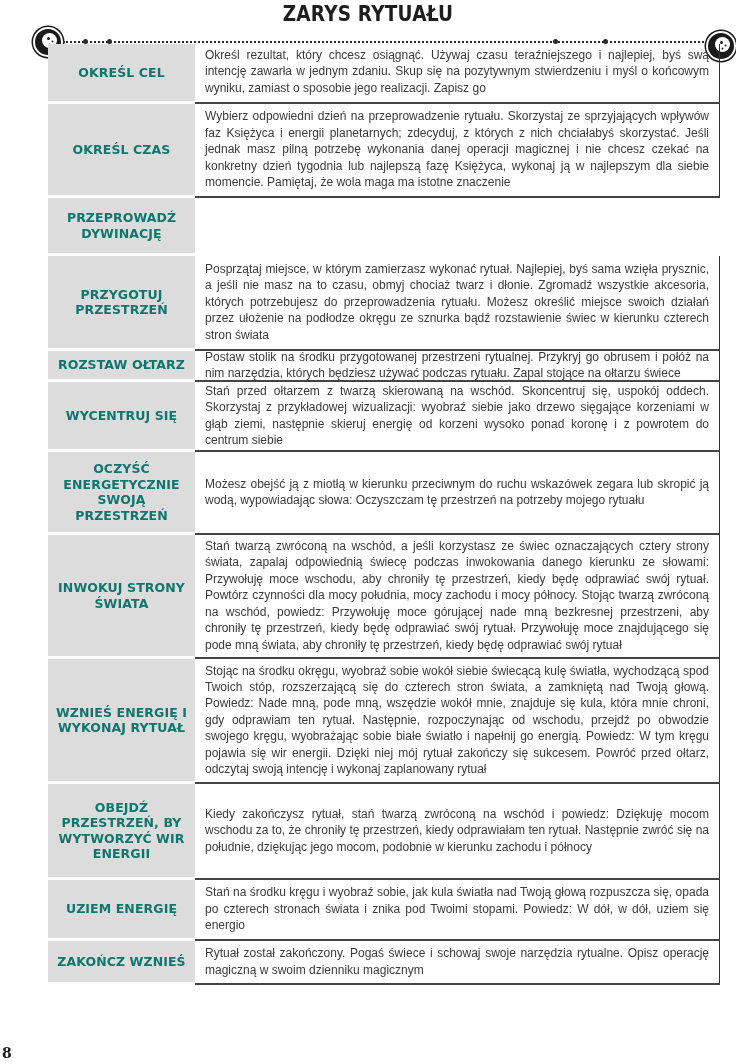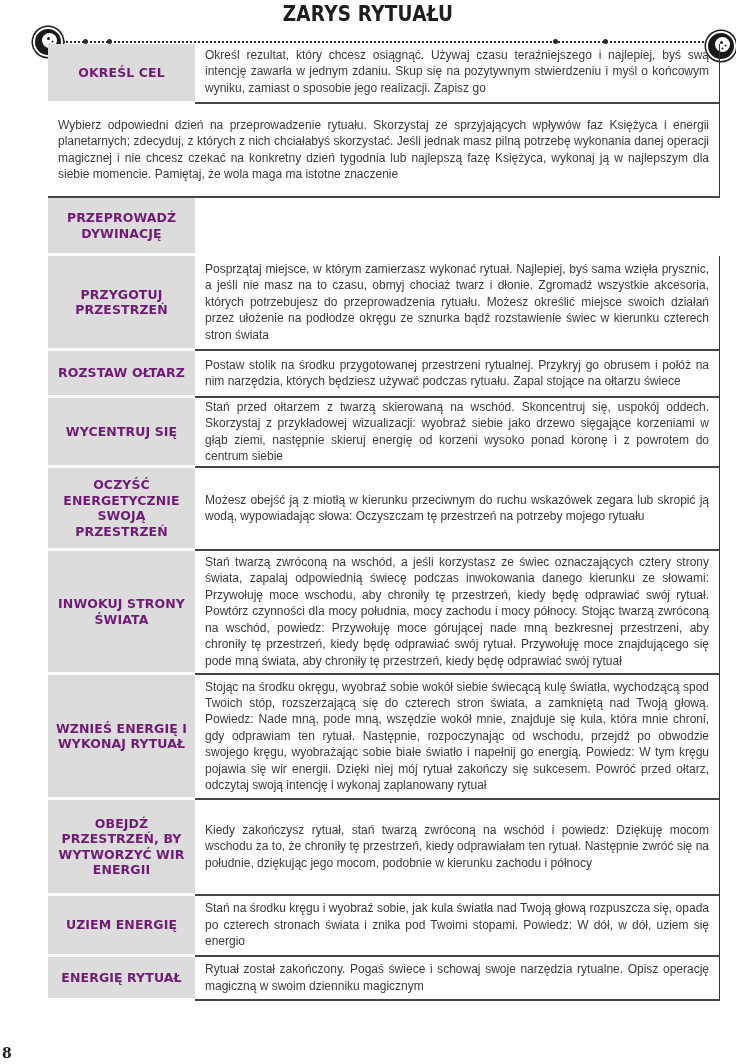--- a/index.html
+++ b/index.html
@@ -19,21 +19,21 @@
     .moon-right { right: 0; top: 4px; }
     .dotline { position: absolute; left: 30px; right: 28px; top: 14px; height: 0;
                border-top: 2px dotted #2a2a2a; }
     .dotline::before { content: ""; position: absolute; top: -4px; left: 20px; width: 5px; height: 5px;
                   border-radius: 50%; background: #2a2a2a; box-shadow: 24px 0 0 #2a2a2a, 470px 0 0 #2a2a2a, 520px 0 0 #2a2a2a; }
 
     .table { position: absolute; left: 48px; top: 44px; width: 672px; }
     .row { display: flex; }
     .label { width: 147px; background: #dcdcdc; display: flex; align-items: center; justify-content: center;
              text-align: center; font-family: "DejaVu Sans", sans-serif; font-weight: bold; font-size: 12.5px;
-             line-height: 15.5px; color: #701a75; padding: 4px 4px; box-sizing: border-box;
+             line-height: 15.5px; color: #0f766e; padding: 4px 4px; box-sizing: border-box;
              border-bottom: 3px solid #ffffff; letter-spacing: 0.1px; }
     .text { flex: 1; border-right: 1.5px solid #333; border-bottom: 2.5px solid #444;
             padding: 3px 10px 4px 10px; box-sizing: border-box; font-size: 12px; line-height: 16.4px;
             color: #3a3a3a; text-align: justify; display: flex; align-items: center; }
     .text.top { align-items: flex-start; }
     .text span { display: block; }
     .page-num { position: absolute; left: 2px; top: 1045px; font-family: "DejaVu Serif", serif;
                 font-weight: bold; font-size: 14px; color: #1a1a1a; }
   </style>
 </head>
@@ -52,34 +52,35 @@
 </div>
 
 <div class="table">
   <div class="row" style="height:60px">
     <div class="label">OKREŚL CEL</div>
     <div class="text top">
         <span>Określ rezultat, który chcesz osiągnąć. Używaj czasu teraźniejszego i najlepiej, byś swą intencję zawarła w jednym zdaniu. Skup się na pozytywnym stwierdzeniu i myśl o końcowym wyniku, zamiast o sposobie jego realizacji. Zapisz go</span>
       </div>
   </div>
   <div class="row" style="height:94px">
+    <div class="label">OKREŚL CZAS</div>
     <div class="text">
         <span>Wybierz odpowiedni dzień na przeprowadzenie rytuału. Skorzystaj ze sprzyjających wpływów faz Księżyca i energii planetarnych; zdecyduj, z których z nich chciałabyś skorzystać. Jeśli jednak masz pilną potrzebę wykonania danej operacji magicznej i nie chcesz czekać na konkretny dzień tygodnia lub najlepszą fazę Księżyca, wykonaj ją w najlepszym dla siebie momencie. Pamiętaj, że wola maga ma istotne znaczenie</span>
       </div>
   </div>
   <div class="row" style="height:58px">
     <div class="label">PRZEPROWADŹ DYWINACJĘ</div>
   </div>
   <div class="row" style="height:95px">
     <div class="label">PRZYGOTUJ PRZESTRZEŃ</div>
     <div class="text">
         <span>Posprzątaj miejsce, w którym zamierzasz wykonać rytuał. Najlepiej, byś sama wzięła prysznic, a jeśli nie masz na to czasu, obmyj chociaż twarz i dłonie. Zgromadź wszystkie akcesoria, których potrzebujesz do przeprowadzenia rytuału. Możesz określić miejsce swoich działań przez ułożenie na podłodze okręgu ze sznurka bądź rozstawienie świec w kierunku czterech stron świata</span>
       </div>
   </div>
-  <div class="row" style="height:47px">
+  <div class="row" style="height:31px">
     <div class="label">ROZSTAW OŁTARZ</div>
     <div class="text">
         <span>Postaw stolik na środku przygotowanej przestrzeni rytualnej. Przykryj go obrusem i połóż na nim narzędzia, których będziesz używać podczas rytuału. Zapal stojące na ołtarzu świece</span>
       </div>
   </div>
   <div class="row" style="height:70px">
     <div class="label">WYCENTRUJ SIĘ</div>
     <div class="text">
         <span>Stań przed ołtarzem z twarzą skierowaną na wschód. Skoncentruj się, uspokój oddech. Skorzystaj z przykładowej wizualizacji: wyobraź siebie jako drzewo sięgające korzeniami w głąb ziemi, następnie skieruj energię od korzeni wysoko ponad koronę i z powrotem do centrum siebie</span>
       </div>
@@ -108,20 +109,20 @@
         <span>Kiedy zakończysz rytuał, stań twarzą zwróconą na wschód i powiedz: Dziękuję mocom wschodu za to, że chroniły tę przestrzeń, kiedy odprawiałam ten rytuał. Następnie zwróć się na południe, dziękując jego mocom, podobnie w kierunku zachodu i północy</span>
       </div>
   </div>
   <div class="row" style="height:61px">
     <div class="label">UZIEM ENERGIĘ</div>
     <div class="text">
         <span>Stań na środku kręgu i wyobraź sobie, jak kula światła nad Twoją głową rozpuszcza się, opada po czterech stronach świata i znika pod Twoimi stopami. Powiedz: W dół, w dół, uziem się energio</span>
       </div>
   </div>
   <div class="row" style="height:44px">
-    <div class="label">ENERGIĘ RYTUAŁ</div>
+    <div class="label">ZAKOŃCZ WZNIEŚ</div>
     <div class="text">
         <span>Rytuał został zakończony. Pogaś świece i schowaj swoje narzędzia rytualne. Opisz operację magiczną w swoim dzienniku magicznym</span>
       </div>
   </div>
 </div>
 
 <div class="page-num">8</div>
 
 </body></html>

